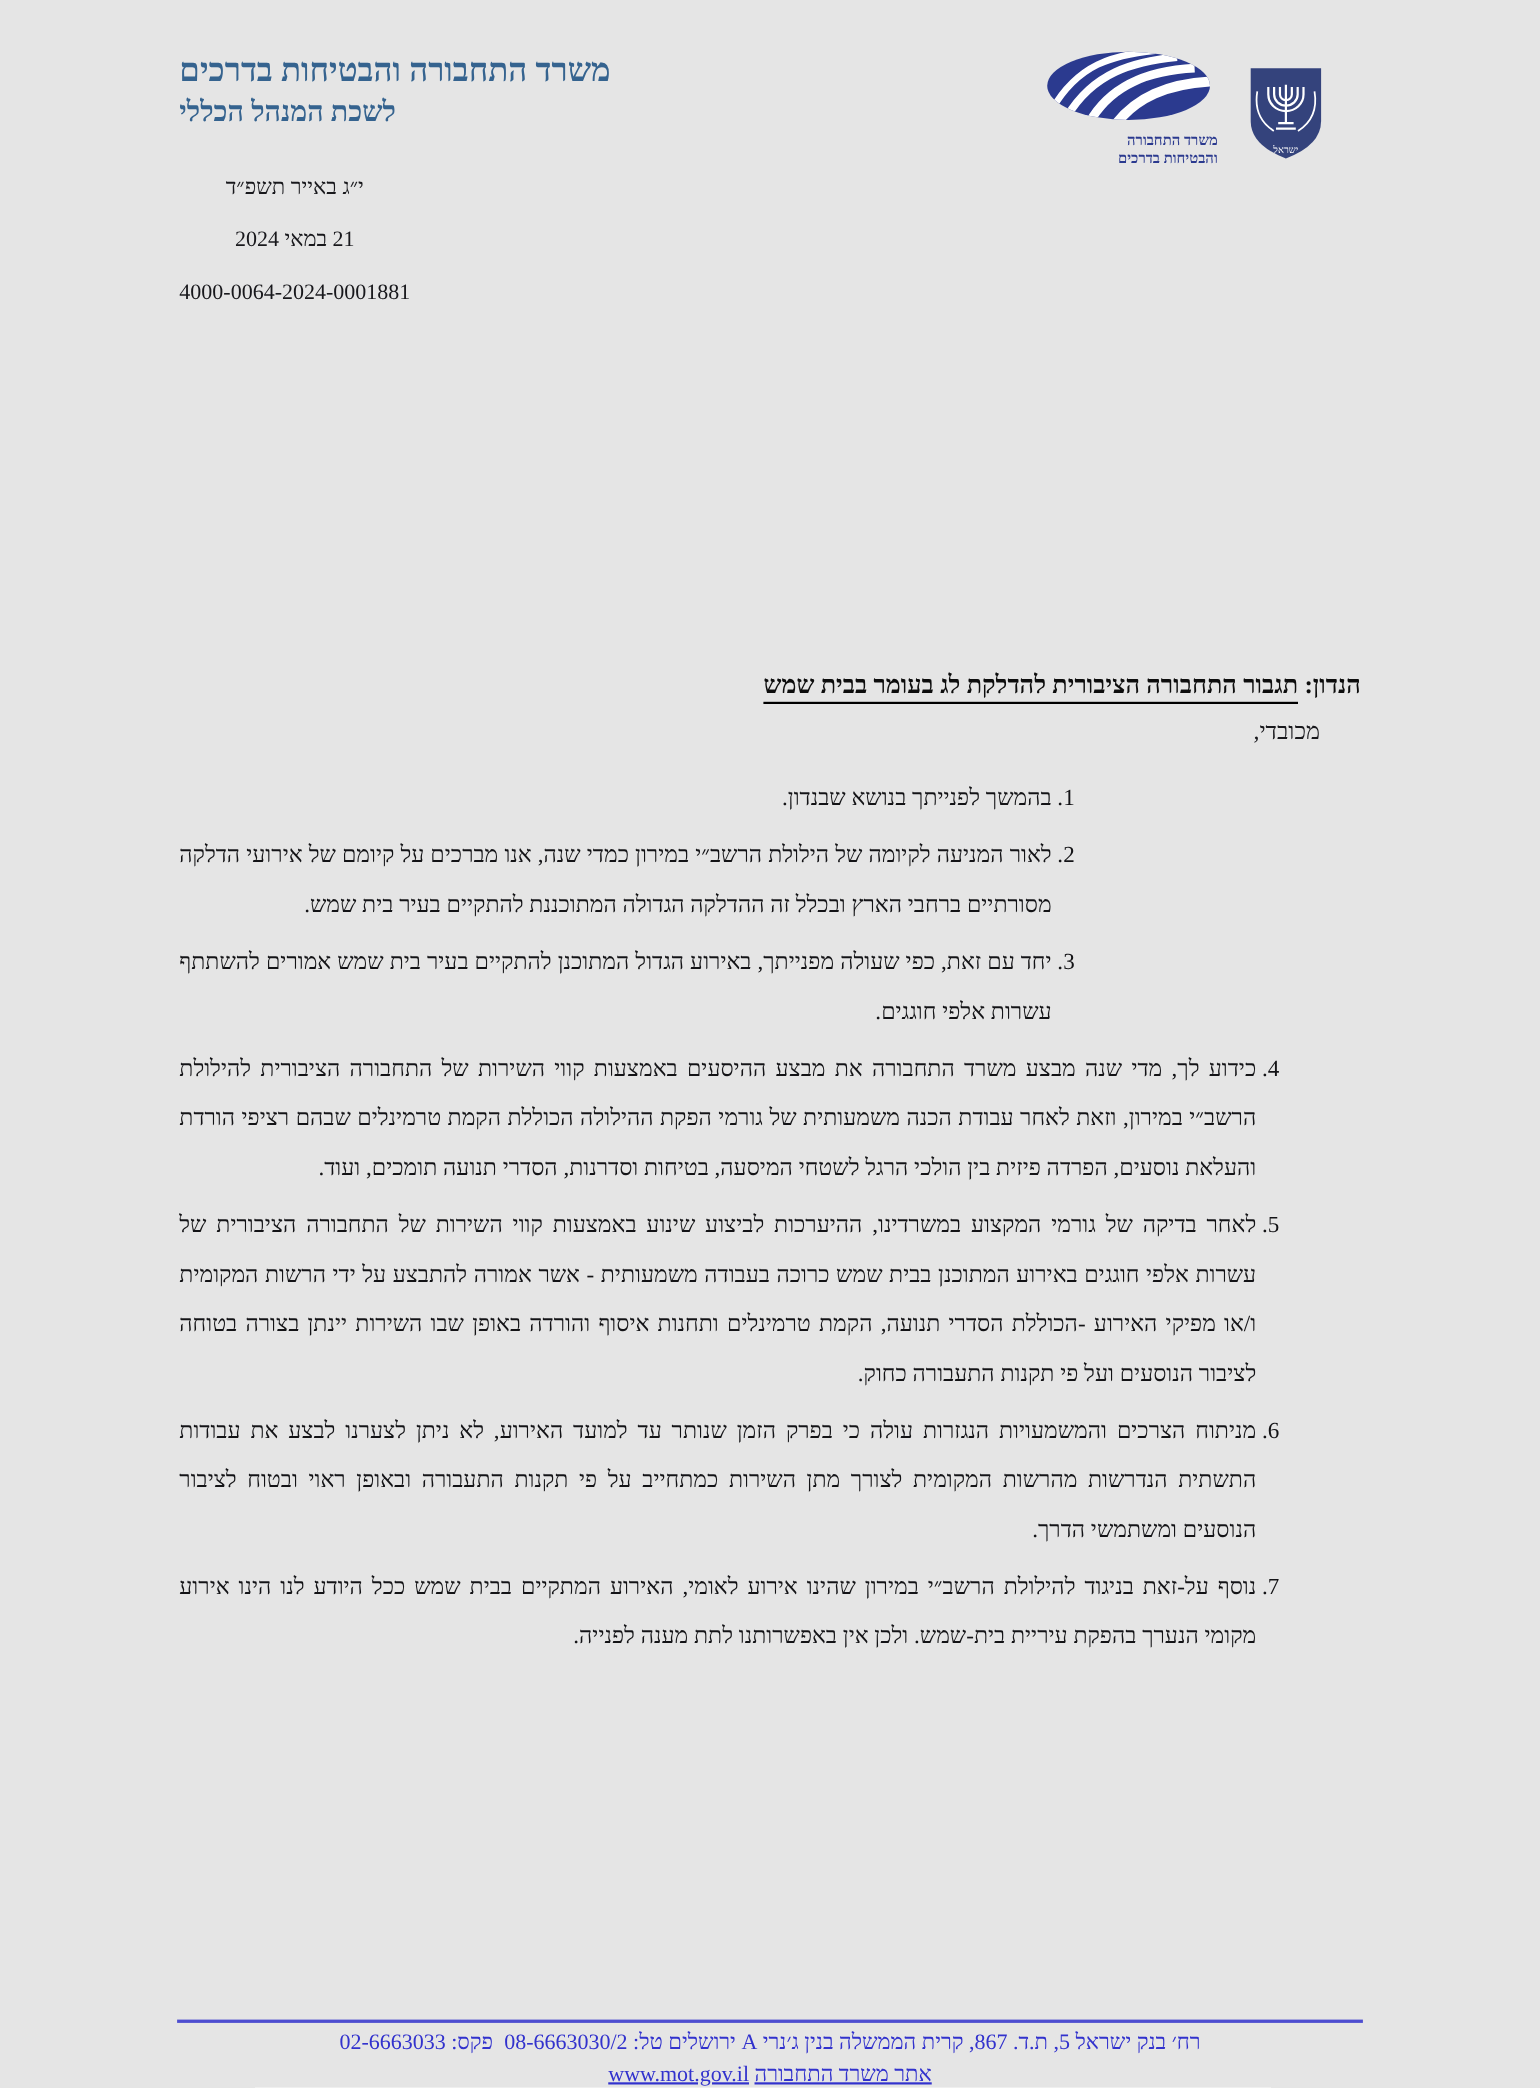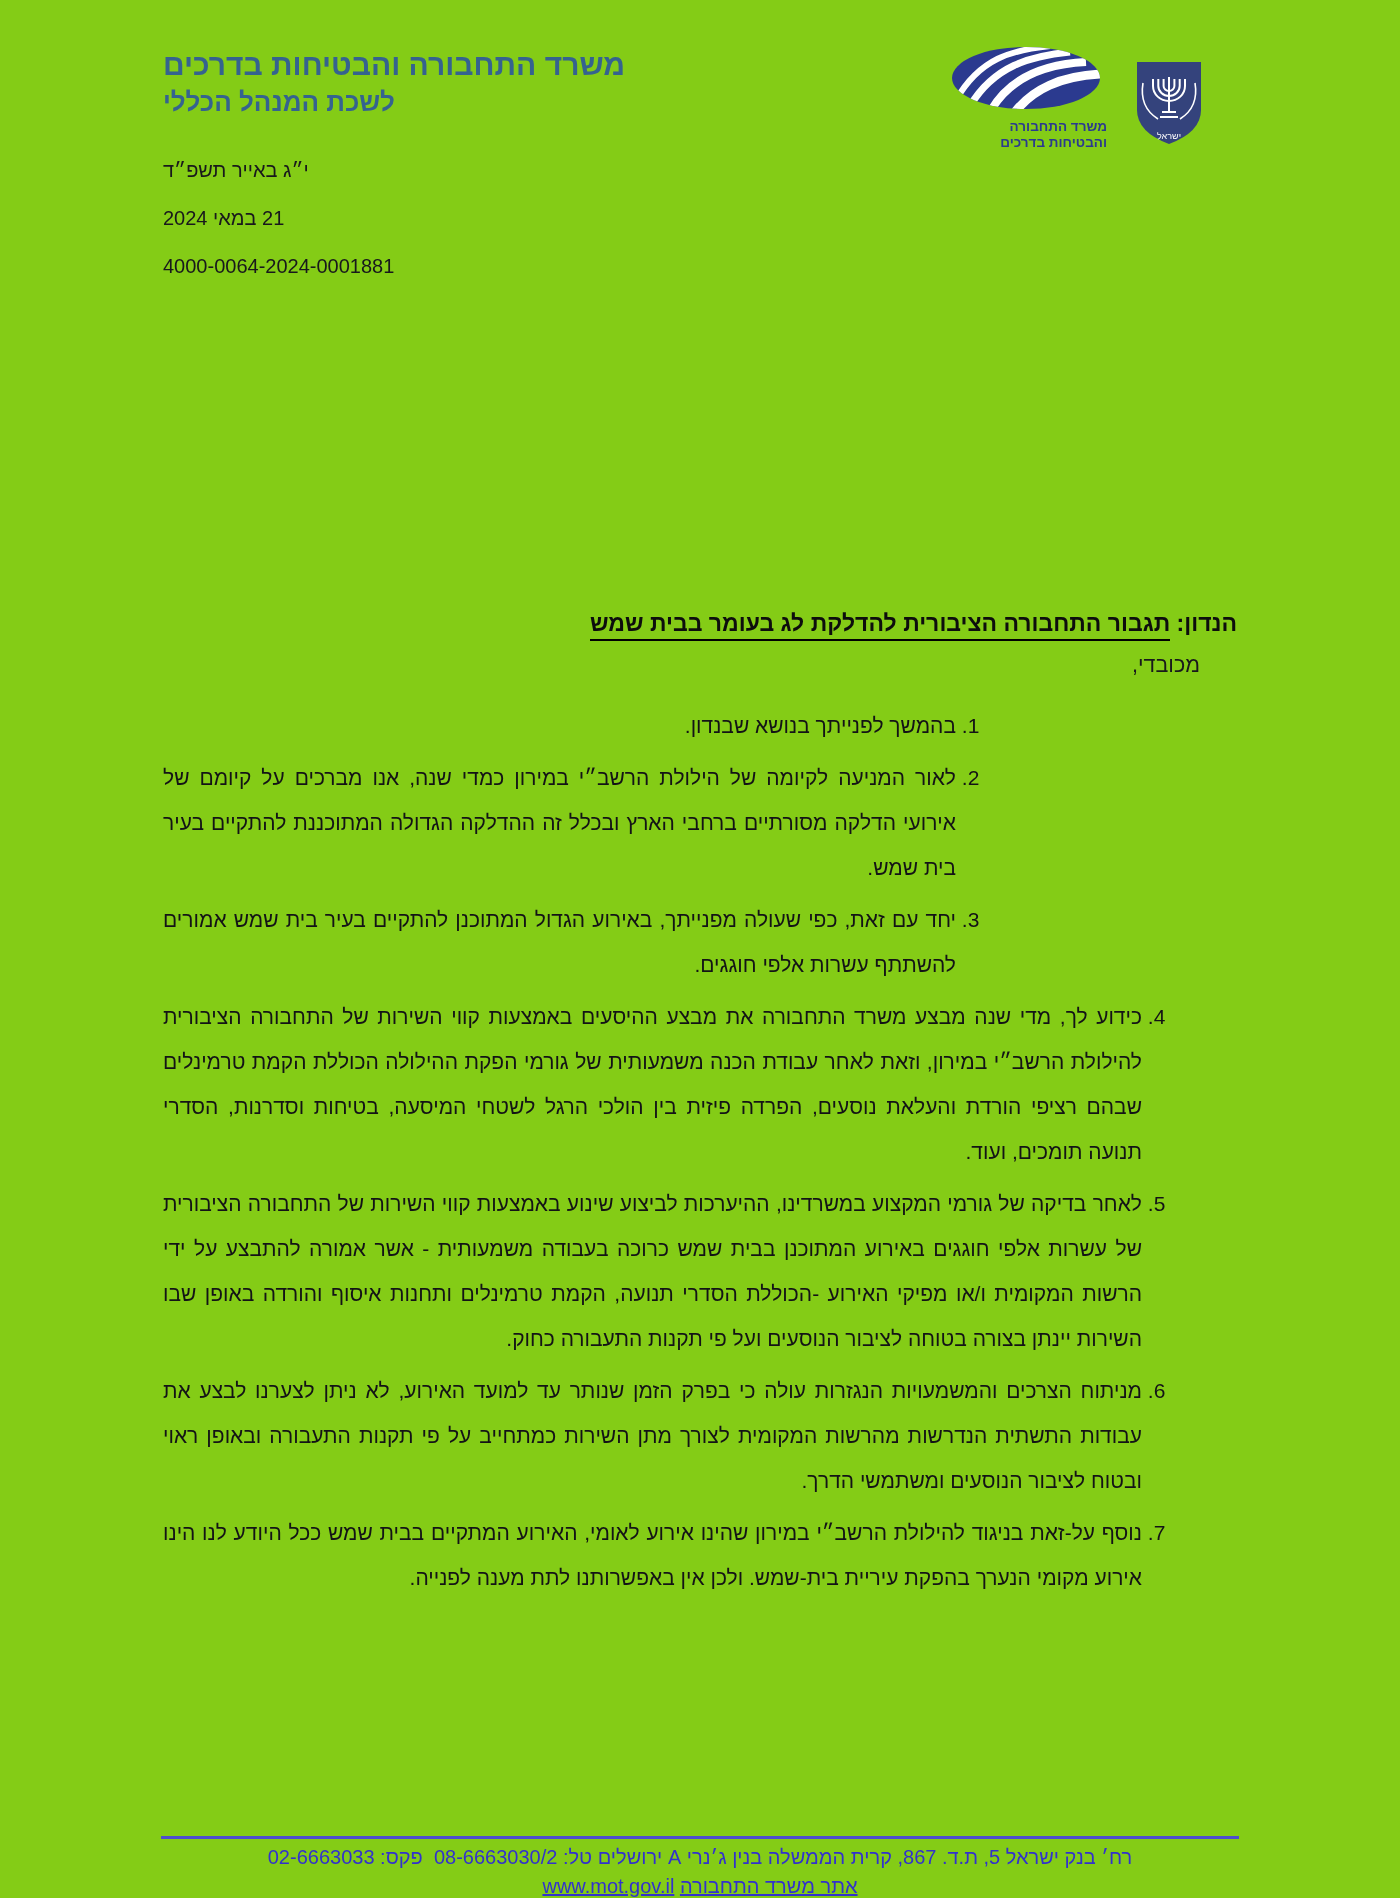--- a/index.html
+++ b/index.html
@@ -1,36 +1,36 @@
 <!DOCTYPE html>
 <html lang="he"><head>
 <meta charset="utf-8">
 <style>
   * { box-sizing: border-box; }
   html, body { margin: 0; padding: 0; background: #ffffff; }
   .page {
     position: relative;
     width: 1400px;
     height: 1898px;
-    background: #84cc16;
-    font-family: Liberation Sans, sans-serif;
+    background: #e5e5e5;
+    font-family: Liberation Serif, serif;
     color: #141414;
     direction: rtl;
     overflow: hidden;
   }
   
   .brand { position: absolute; top: 44px; left: 163px; text-align: left; color: #35638f; }
   .brand-l1 { font-size: 30px; font-weight: bold; line-height: 41px; white-space: nowrap; }
   .brand-l2 { font-size: 26px; font-weight: bold; line-height: 34px; white-space: nowrap; }
   
   .mot-logo { position: absolute; top: 46px; left: 945px; width: 162px; text-align: center; }
   .mot-caption { margin-top: 5px; font-size: 13.5px; font-weight: bold; color: #2b3a8f; line-height: 16px; text-align: right; }
   .emblem { position: absolute; top: 56px; left: 1130px; width: 78px; }
   
-  .dates { position: absolute; top: 146px; left: 163px; text-align: left; font-size: 20px; line-height: 48px; color: #18181c; }
+  .dates { position: absolute; top: 146px; left: 163px; text-align: center; font-size: 20px; line-height: 48px; color: #18181c; }
   
   .addressee { position: absolute; top: 349px; right: 200px; text-align: right; font-size: 21.5px; line-height: 61.5px; color: #18181c; }
   
   .subject { position: absolute; top: 610px; right: 163px; left: 163px; text-align: right; font-weight: bold; font-size: 23px; color: #0d0d0d; }
   .subject .u { border-bottom: 2.5px solid #000; padding-bottom: 3px; }
   
   .greeting { position: absolute; top: 653px; right: 200px; font-size: 21.5px; color: #18181c; }
   
   .body-block { position: absolute; top: 703px; right: 200px; left: 163px; }
   .body-block ol { margin: 0; padding: 0 58px 0 0; }

